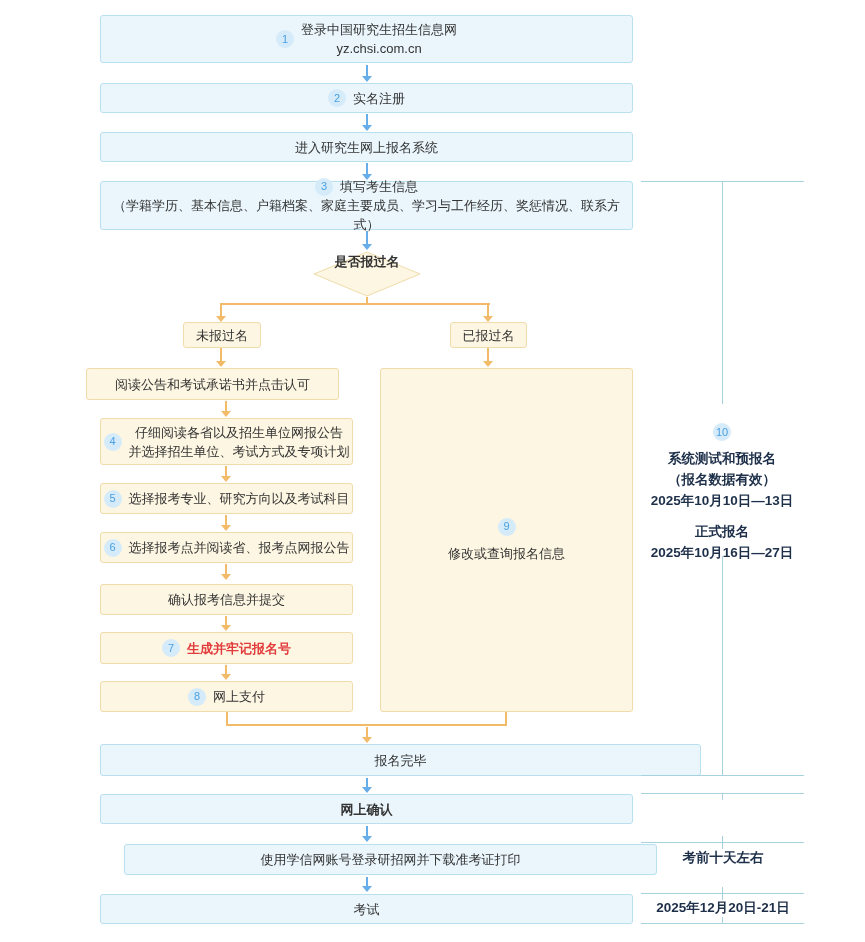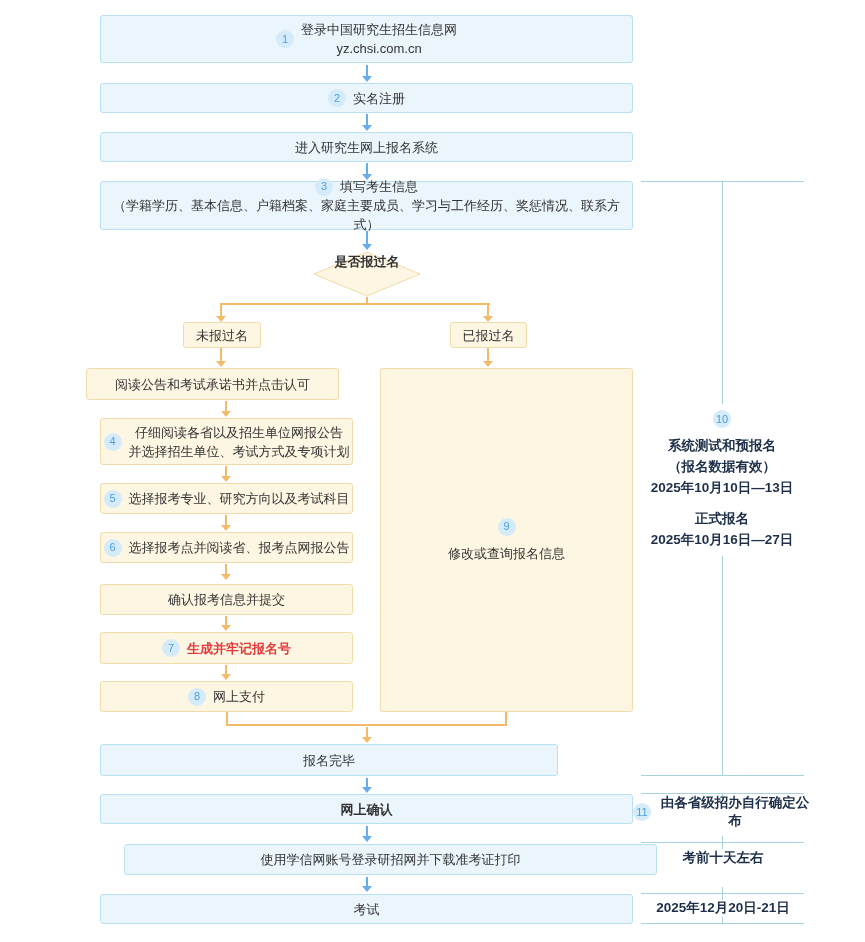--- a/index.html
+++ b/index.html
@@ -184,21 +184,21 @@
   </div>
 
   <div class="oline" style="left:226px;top:712px;width:2px;height:14px;"></div>
   <div class="oline" style="left:505px;top:712px;width:2px;height:14px;"></div>
   <div class="oline" style="left:226px;top:724px;width:281px;height:2px;"></div>
   <div class="arrow aorange" style="left:362px;top:727px;height:16px;">
       <i class="shaft"></i>
       <i class="head"></i>
     </div>
 
-  <div class="box blue" style="left:100px;top:744px;width:458px;height:32px;">
+  <div class="box blue" style="left:100px;top:744px;width:601px;height:32px;">
     <span>报名完毕</span>
   </div>
   <div class="arrow ablue" style="left:362px;top:778px;height:15px;">
       <i class="shaft"></i>
       <i class="head"></i>
     </div>
 
   <div class="box blue" style="left:100px;top:794px;width:533px;height:30px;font-weight:bold;">
     <span>网上确认</span>
   </div>
@@ -215,36 +215,32 @@
       <i class="head"></i>
     </div>
 
   <div class="box blue" style="left:100px;top:894px;width:533px;height:30px;">
     <span>考试</span>
   </div>
 
   <div class="bline" style="left:641px;top:181px;width:163px;height:1px;"></div>
   <div class="bline" style="left:722px;top:182px;width:1px;height:222px;"></div>
   <div class="note-block" style="left:615px;top:410px;width:214px;">
-    <span class="badge" style="margin:0 0 7px 0;font-weight:normal;">10</span>
+    <span class="badge" style="margin:13px 0 7px 0;font-weight:normal;">10</span>
     <div>系统测试和预报名</div>
     <div>（报名数据有效）</div>
     <div>2025年10月10日—13日</div>
     <div class="gap-top">正式报名</div>
     <div>2025年10月16日—27日</div>
   </div>
   <div class="bline" style="left:722px;top:556px;width:1px;height:219px;"></div>
   <div class="bline" style="left:641px;top:775px;width:163px;height:1px;"></div>
 
   <div class="bline" style="left:641px;top:793px;width:163px;height:1px;"></div>
   <div class="bline" style="left:722px;top:794px;width:1px;height:6px;"></div>
-  <div class="note" style="left:633px;top:800px;width:180px;height:24px;">
-    <span class="badge">11</span>
-    <span>由各省级招办自行确定公布</span>
-  </div>
   <div class="bline" style="left:722px;top:836px;width:1px;height:6px;"></div>
   <div class="bline" style="left:641px;top:842px;width:163px;height:1px;"></div>
 
   <div class="bline" style="left:722px;top:843px;width:1px;height:6px;"></div>
   <div class="note" style="left:633px;top:846px;width:180px;height:24px;">
     <span>考前十天左右</span>
   </div>
   <div class="bline" style="left:722px;top:887px;width:1px;height:6px;"></div>
   <div class="bline" style="left:641px;top:893px;width:163px;height:1px;"></div>
 

